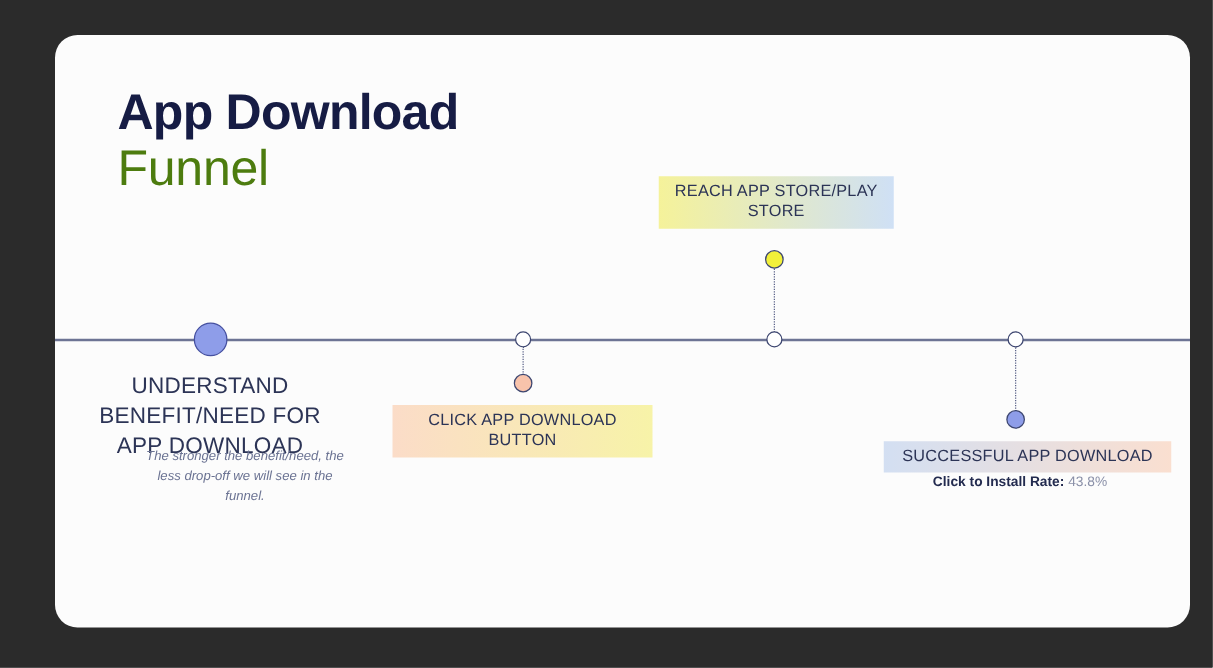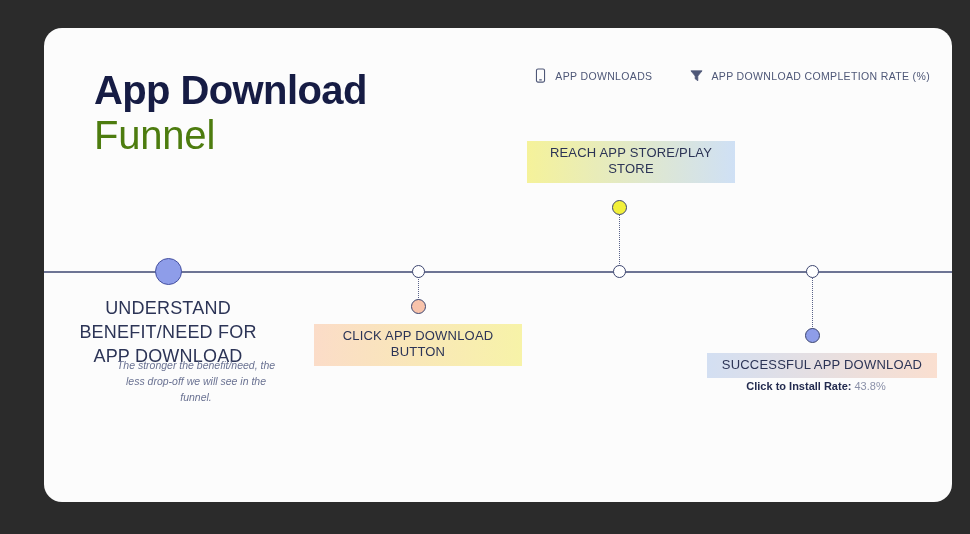--- a/index.html
+++ b/index.html
@@ -175,59 +175,41 @@
 
 <div id="canvas">
 
   <div id="card">
 
     <div id="title-block">
       <div id="title-line-1">App Download</div>
       <div id="title-line-2">Funnel</div>
     </div>
 
-    <div id="legend">
-
-      <div class="legend-item">
-        <svg class="legend-icon" viewBox="0 0 13 16">
-          <rect x="2.2" y="1" width="8.6" height="14" rx="1.6" ry="1.6" fill="none" stroke="#4e5777" stroke-width="1.2"></rect>
-          <rect x="5" y="12.1" width="3" height="1.1" rx="0.5" fill="#4e5777"></rect>
-        </svg>
-        <span class="legend-label">APP DOWNLOADS</span>
-      </div>
-
-      <div class="legend-item">
-        <svg class="legend-icon" viewBox="0 0 14 14">
-          <path d="M1 2 L13 2 L8.4 7.6 L8.4 12.6 L5.6 10.6 L5.6 7.6 Z" fill="#4e5777" stroke="#4e5777" stroke-width="0.9" stroke-linejoin="round"></path>
-        </svg>
-        <span class="legend-label">APP DOWNLOAD COMPLETION RATE (%)</span>
-      </div>
-
-    </div>
 
     <div id="axis-line"></div>
 
     <div class="milestone" style="left:0; width:248px;">
       <div class="node axis-node big" style="left:111px;"></div>
       <div class="label-plain" style="left:28px; width:192px; top:269px;">UNDERSTAND BENEFIT/NEED FOR APP DOWNLOAD</div>
       <div class="desc" style="left:38px; width:172px; top:330px;margin-left:28px;">The stronger the benefit/need, the less drop-off we will see in the funnel.</div>
     </div>
 
     <div class="milestone" style="left:248px; width:204px;">
       <div class="node axis-node" style="left:120px;"></div>
       <div class="stem" style="left:126.2px; top:248px; height:30px;"></div>
       <div class="node value-node" style="left:119px; top:271px; background:#f8c3ab;"></div>
       <div class="label-band" style="left:22px; width:208px; top:296px; background:linear-gradient(90deg,#fbdcc8 0%,#f7f3a8 100%);">CLICK APP DOWNLOAD BUTTON</div>
     </div>
 
     <div class="milestone" style="left:452px; width:196px;">
       <div class="node axis-node" style="left:117px;"></div>
       <div class="stem" style="left:123.2px; top:187px; height:51px;"></div>
       <div class="node value-node" style="left:116px; top:172px; background:#f2f03a;"></div>
-      <div class="label-band" style="left:31px; width:208px; top:113px; background:linear-gradient(90deg,#f5f29a 0%,#cfe0f5 100%);">REACH APP STORE/PLAY STORE</div>
+      <div class="label-band" style="left:31px; width:188px; top:113px; background:linear-gradient(90deg,#f5f29a 0%,#cfe0f5 100%);">REACH APP STORE/PLAY STORE</div>
     </div>
 
     <div class="milestone" style="left:648px; width:260px;">
       <div class="node axis-node" style="left:114px;"></div>
       <div class="stem" style="left:120.2px; top:248px; height:57px;"></div>
       <div class="node value-node" style="left:113px; top:300px; background:#8e9de9;"></div>
       <div class="label-band" style="left:15px; width:230px; top:325px; background:linear-gradient(90deg,#d3dff2 0%,#fadfd0 100%);">SUCCESSFUL APP DOWNLOAD</div>
       <div class="metric" style="left:15px; width:218px; top:352px;">
         <b>Click to Install Rate:</b>
         <span>43.8%</span>

